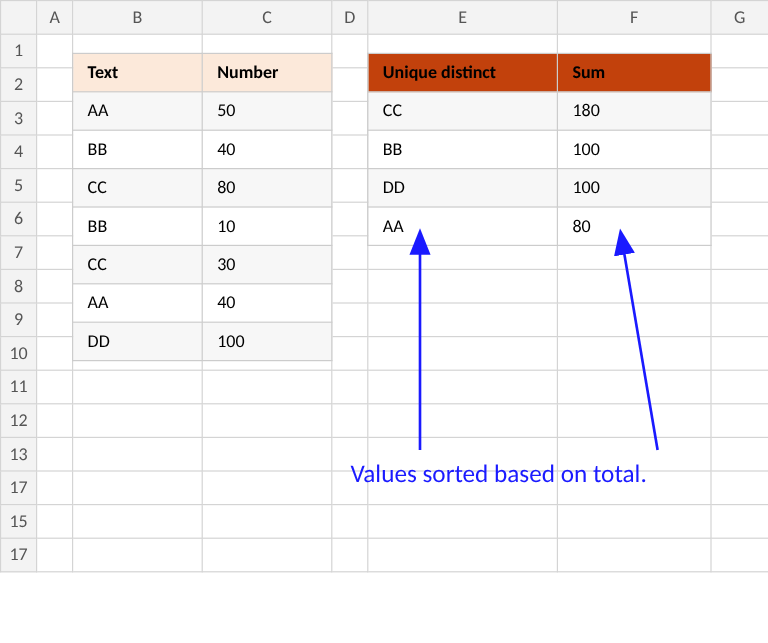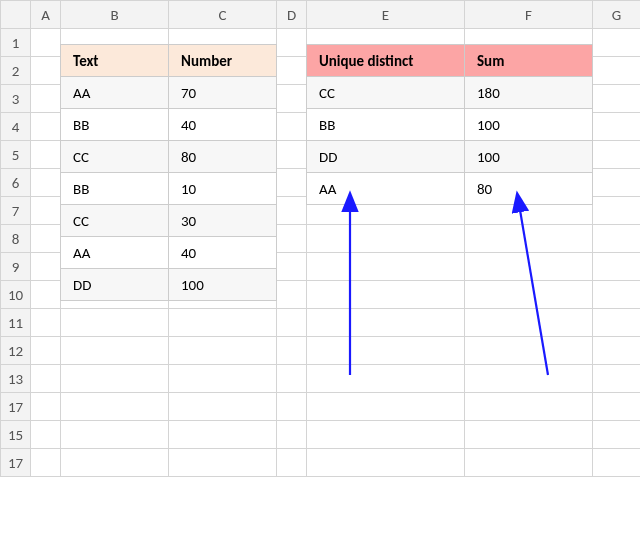--- a/index.html
+++ b/index.html
@@ -61,21 +61,21 @@
     height: 32px;
     padding: 4px 10px 4px 12px;
     text-align: left;
     font-weight: normal;
     background: #fff;
   }
   .data-table th {
     font-weight: bold;
   }
   .hdr-orange th { background: #fce9da; }
-  .hdr-blue th { background: #fca5a5; }
+  .hdr-blue th { background: #c2410c; }
   .odd td { background: #f7f7f7; }
   .annotation {
     position: absolute;
     color: #1a1aff;
     font-size: 21px;
     font-family: Calibri, Arial, sans-serif;
   }
   svg.arrows {
     position: absolute;
     left: 0;
@@ -282,21 +282,21 @@
       </colgroup>
     <thead class="hdr-orange">
       <tr>
         <th>Text</th>
         <th>Number</th>
       </tr>
     </thead>
     <tbody id="left-body">
         <tr class="odd">
           <td>AA</td>
-          <td>70</td>
+          <td>50</td>
         </tr>
         <tr>
           <td>BB</td>
           <td>40</td>
         </tr>
         <tr class="odd">
           <td>CC</td>
           <td>80</td>
         </tr>
         <tr>
@@ -352,14 +352,15 @@
   <svg class="arrows" width="640" height="536">
     <defs>
       <marker id="arrowhead" markerWidth="10" markerHeight="8" refX="1" refY="4" orient="auto">
         <polygon points="0 0, 10 4, 0 8" fill="#1a1aff"></polygon>
       </marker>
     </defs>
     <line x1="350" y1="375" x2="350" y2="210" stroke="#1a1aff" stroke-width="2.2" marker-end="url(#arrowhead)"></line>
     <line x1="548" y1="375" x2="520" y2="210" stroke="#1a1aff" stroke-width="2.2" marker-end="url(#arrowhead)"></line>
   </svg>
 
+  <div class="annotation" style="left:292px; top:382px;">Values sorted based on total.</div>
 
 </div>
 
 </body></html>

